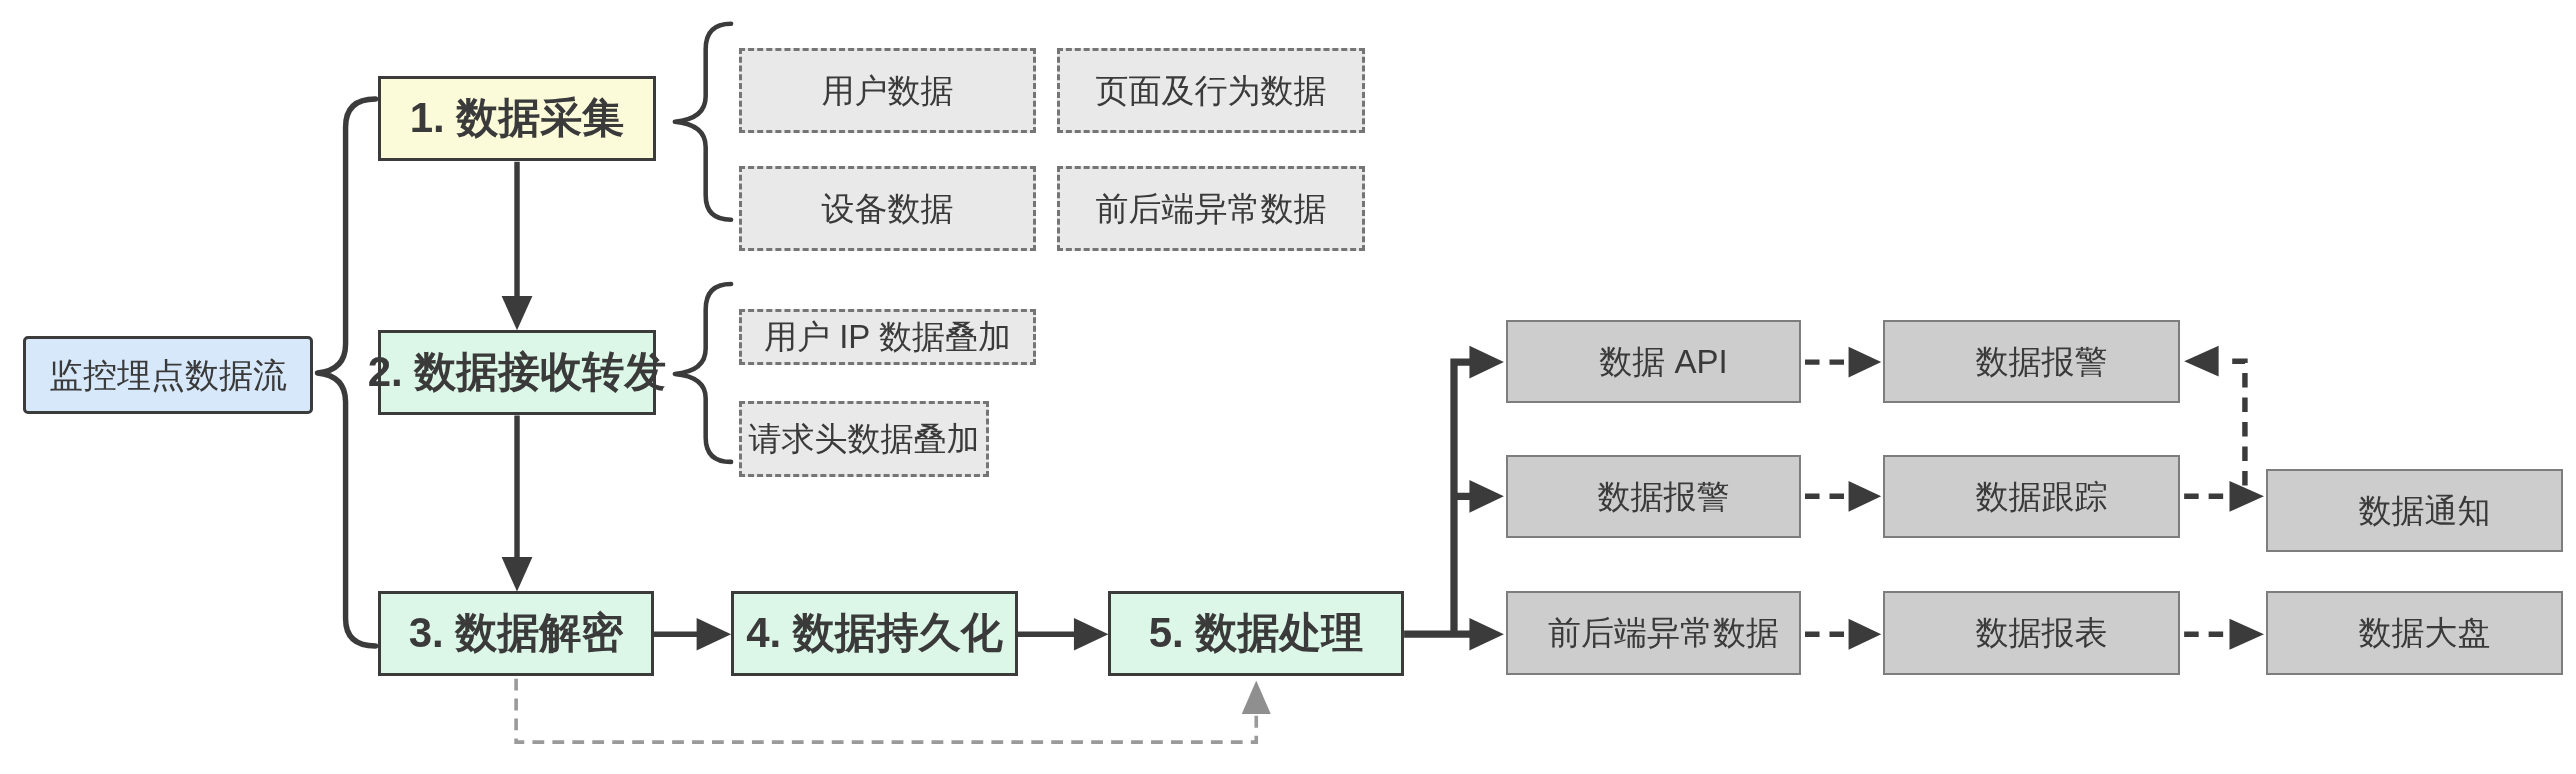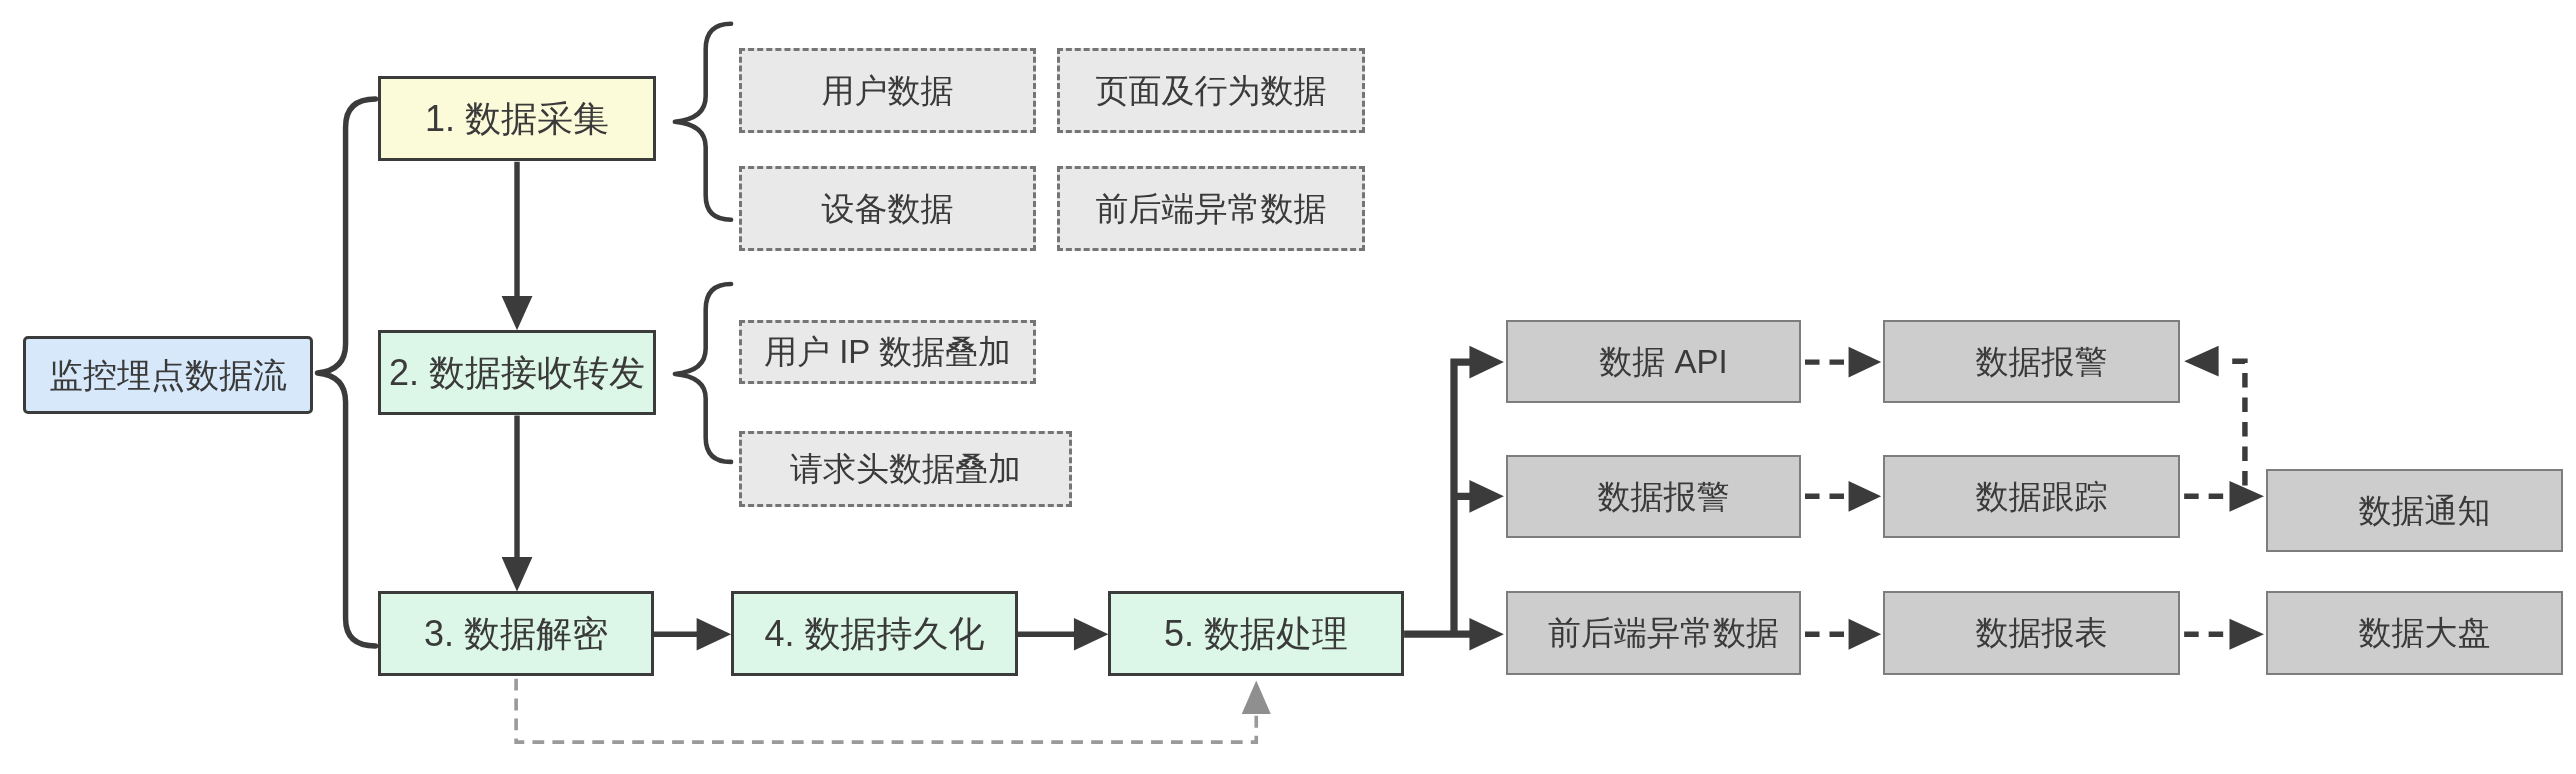--- a/index.html
+++ b/index.html
@@ -15,21 +15,21 @@
   }
   .edges{position:absolute;left:0;top:0;}
   .node{
     position:absolute;box-sizing:border-box;display:flex;align-items:center;justify-content:center;
     font-size:33px;line-height:1.2;text-align:center;white-space:nowrap;color:var(--text);
   }
   .root{
     background:var(--root-fill);border:3.6px solid var(--node-border);border-radius:5px;
     font-size:34px;font-weight:500;
   }
-  .stage{background:var(--stage-fill);border:3.6px solid var(--node-border);font-weight:400;font-size:36px;}
+  .stage{background:var(--stage-fill);border:3.6px solid var(--node-border);font-weight:700;font-size:42px;}
   .stage.first{background:var(--collect-fill);}
   .source{background:var(--source-fill);border:3.6px dashed var(--source-border);margin-top:28px;}
   .output{background:var(--output-fill);border:2.7px solid var(--output-border);padding-left:20px;}
 </style>
 </head>
 <body>
 
 <div class="canvas">
 
   <svg class="edges" width="2576" height="775" viewBox="0 0 2840 854" aria-hidden="true">
@@ -88,22 +88,22 @@
   <div class="node stage" style="left:378px;top:330px;width:278px;height:85px">2. 数据接收转发</div>
   <div class="node stage" style="left:378px;top:591px;width:276px;height:85px">3. 数据解密</div>
   <div class="node stage" style="left:731px;top:591px;width:287px;height:85px">4. 数据持久化</div>
   <div class="node stage" style="left:1108px;top:591px;width:296px;height:85px">5. 数据处理</div>
 
   <div class="node source" style="left:739px;top:20px;width:297px;height:85px">用户数据</div>
   <div class="node source" style="left:1057px;top:20px;width:308px;height:85px">页面及行为数据</div>
   <div class="node source" style="left:739px;top:138px;width:297px;height:85px">设备数据</div>
   <div class="node source" style="left:1057px;top:138px;width:308px;height:85px">前后端异常数据</div>
 
-  <div class="node source" style="left:739px;top:292px;width:297px;height:64px">用户 IP 数据叠加</div>
-  <div class="node source" style="left:739px;top:403px;width:333px;height:76px">请求头数据叠加</div>
+  <div class="node source" style="left:739px;top:281px;width:297px;height:56px">用户 IP 数据叠加</div>
+  <div class="node source" style="left:739px;top:373px;width:250px;height:76px">请求头数据叠加</div>
 
   <div class="node output" style="left:1506px;top:320px;width:295px;height:83px">数据 API</div>
   <div class="node output" style="left:1883px;top:320px;width:297px;height:83px">数据报警</div>
   <div class="node output" style="left:1506px;top:455px;width:295px;height:83px">数据报警</div>
   <div class="node output" style="left:1883px;top:455px;width:297px;height:83px">数据跟踪</div>
   <div class="node output" style="left:2266px;top:469px;width:297px;height:83px">数据通知</div>
   <div class="node output" style="left:1506px;top:591px;width:295px;height:84px">前后端异常数据</div>
   <div class="node output" style="left:1883px;top:591px;width:297px;height:84px">数据报表</div>
   <div class="node output" style="left:2266px;top:591px;width:297px;height:84px">数据大盘</div>
 

